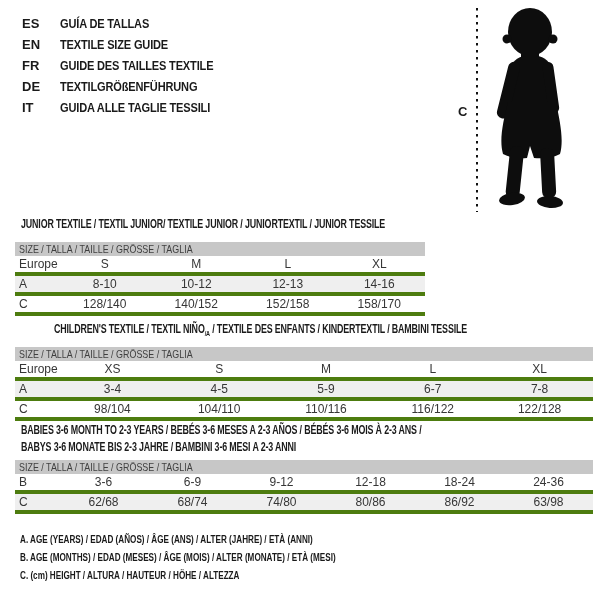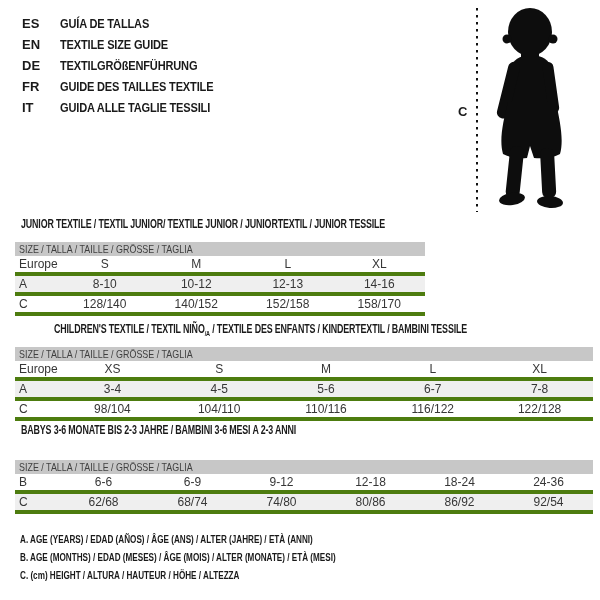--- a/index.html
+++ b/index.html
@@ -57,26 +57,26 @@
 <div class="language-list">
     <div class="lang-row">
       <span class="lang-code">ES</span>
       <span class="lang-label cond85">GUÍA DE TALLAS</span>
     </div>
     <div class="lang-row">
       <span class="lang-code">EN</span>
       <span class="lang-label cond85">TEXTILE SIZE GUIDE</span>
     </div>
     <div class="lang-row">
+      <span class="lang-code">FR</span>
+      <span class="lang-label cond85">GUIDE DES TAILLES TEXTILE</span>
+    </div>
+    <div class="lang-row">
       <span class="lang-code">DE</span>
       <span class="lang-label cond85">TEXTILGRÖßENFÜHRUNG</span>
-    </div>
-    <div class="lang-row">
-      <span class="lang-code">FR</span>
-      <span class="lang-label cond85">GUIDE DES TAILLES TEXTILE</span>
     </div>
     <div class="lang-row">
       <span class="lang-code">IT</span>
       <span class="lang-label cond85">GUIDA ALLE TAGLIE TESSILI</span>
     </div>
   </div>
 
 <div class="figure">
   <span class="figure-label">C</span>
   <svg width="148" height="214" viewBox="0 0 148 214">
@@ -98,20 +98,21 @@
   </svg>
 </div>
 
 <div class="table-title title-0">
     <div class="title-line"><span class="cond"><span>JUNIOR TEXTILE / TEXTIL JUNIOR/ TEXTILE JUNIOR / JUNIORTEXTIL / JUNIOR TESSILE</span></span></div>
   </div>
 <div class="table-title title-1">
     <div class="title-line"><span class="cond"><span>CHILDREN'S TEXTILE / TEXTIL NIÑO</span><sub>/A</sub><span> / TEXTILE DES ENFANTS / KINDERTEXTIL / BAMBINI TESSILE</span></span></div>
   </div>
 <div class="table-title title-2">
+    <div class="title-line"><span class="cond"><span>BABIES 3-6 MONTH TO 2-3 YEARS / BEBÉS 3-6 MESES A 2-3 AÑOS / BÉBÉS 3-6 MOIS À 2-3 ANS /</span></span></div>
     <div class="title-line"><span class="cond"><span>BABYS 3-6 MONATE BIS 2-3 JAHRE / BAMBINI 3-6 MESI A 2-3 ANNI</span></span></div>
   </div>
 
 <div class="size-table tbl-0">
     <div class="size-bar"><span class="cond85">SIZE / TALLA / TAILLE / GRÖSSE / TAGLIA</span></div>
     <div class="t-row">
       <div class="cell-label">Europe</div>
       <div class="cell-val">S</div>
       <div class="cell-val">M</div>
       <div class="cell-val">L</div>
@@ -139,52 +140,52 @@
       <div class="cell-val">XS</div>
       <div class="cell-val">S</div>
       <div class="cell-val">M</div>
       <div class="cell-val">L</div>
       <div class="cell-val">XL</div>
     </div>
     <div class="t-row shaded">
       <div class="cell-label">A</div>
       <div class="cell-val">3-4</div>
       <div class="cell-val">4-5</div>
-      <div class="cell-val">5-6</div>
+      <div class="cell-val">5-9</div>
       <div class="cell-val">6-7</div>
       <div class="cell-val">7-8</div>
     </div>
     <div class="t-row">
       <div class="cell-label">C</div>
       <div class="cell-val">98/104</div>
       <div class="cell-val">104/110</div>
       <div class="cell-val">110/116</div>
       <div class="cell-val">116/122</div>
       <div class="cell-val">122/128</div>
     </div>
   </div>
 <div class="size-table tbl-2">
     <div class="size-bar"><span class="cond85">SIZE / TALLA / TAILLE / GRÖSSE / TAGLIA</span></div>
     <div class="t-row">
       <div class="cell-label">B</div>
-      <div class="cell-val">6-6</div>
+      <div class="cell-val">3-6</div>
       <div class="cell-val">6-9</div>
       <div class="cell-val">9-12</div>
       <div class="cell-val">12-18</div>
       <div class="cell-val">18-24</div>
       <div class="cell-val">24-36</div>
     </div>
     <div class="t-row shaded">
       <div class="cell-label">C</div>
       <div class="cell-val">62/68</div>
       <div class="cell-val">68/74</div>
       <div class="cell-val">74/80</div>
       <div class="cell-val">80/86</div>
       <div class="cell-val">86/92</div>
-      <div class="cell-val">92/54</div>
+      <div class="cell-val">63/98</div>
     </div>
   </div>
 
 <div class="notes">
     <div class="note-line"><span class="cond">A. AGE (YEARS) / EDAD (AÑOS) / ÂGE (ANS) / ALTER (JAHRE) / ETÀ (ANNI)</span></div>
     <div class="note-line"><span class="cond">B. AGE (MONTHS) / EDAD (MESES) / ÂGE (MOIS) / ALTER (MONATE) / ETÀ (MESI)</span></div>
     <div class="note-line"><span class="cond">C. (cm) HEIGHT / ALTURA / HAUTEUR / HÖHE / ALTEZZA</span></div>
   </div>
 
 </body></html>

